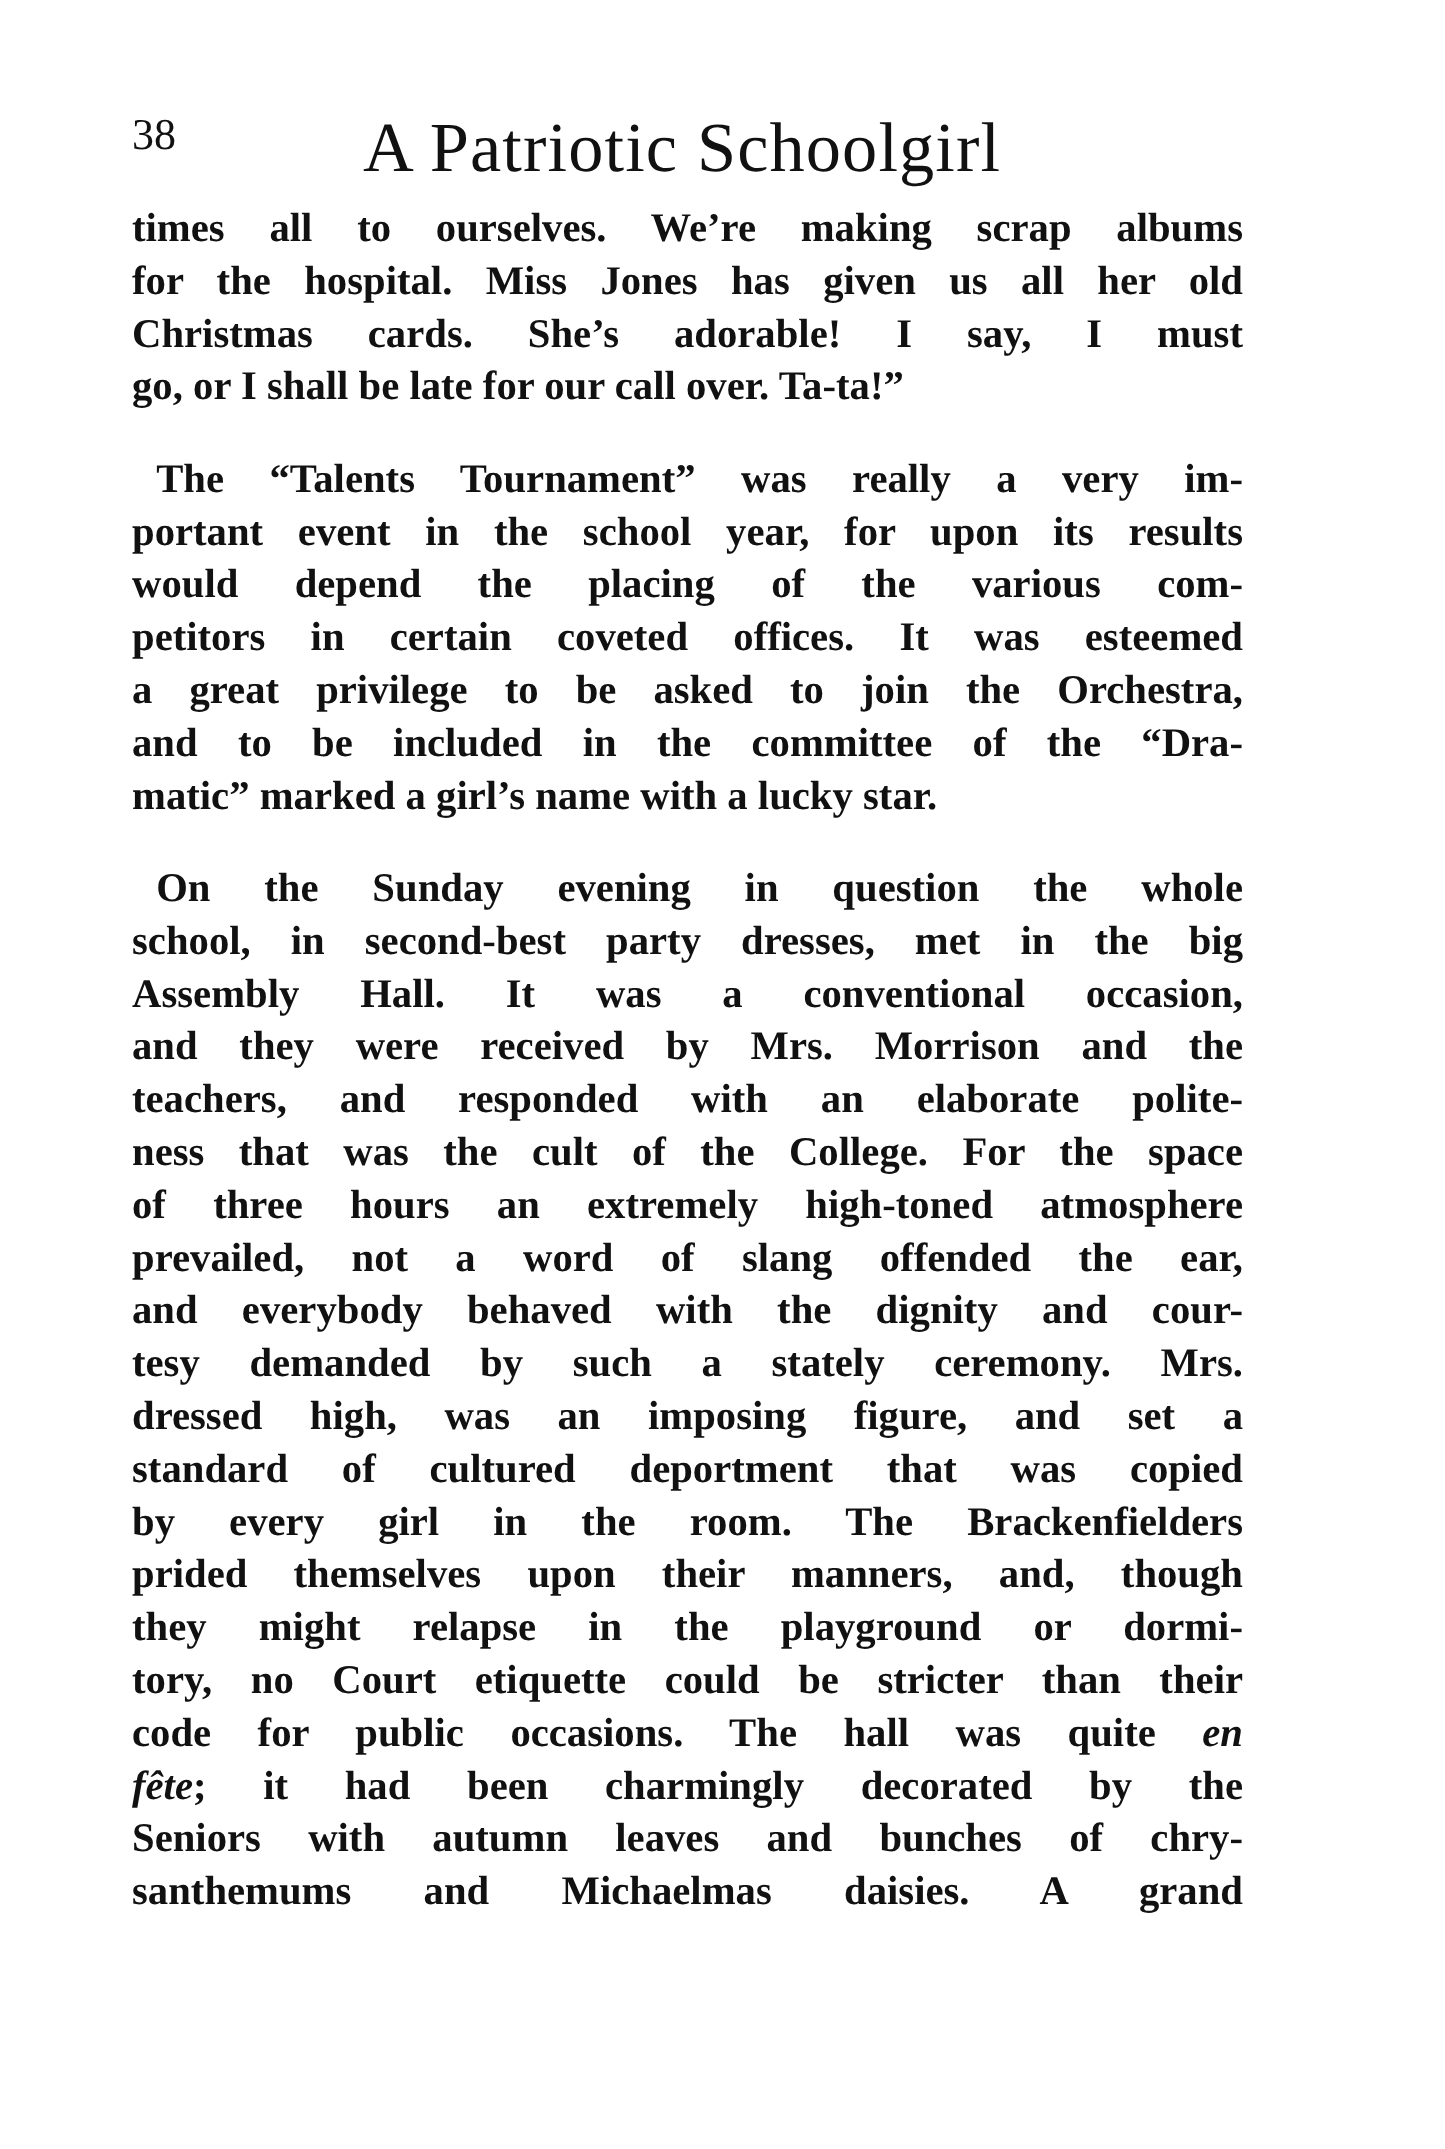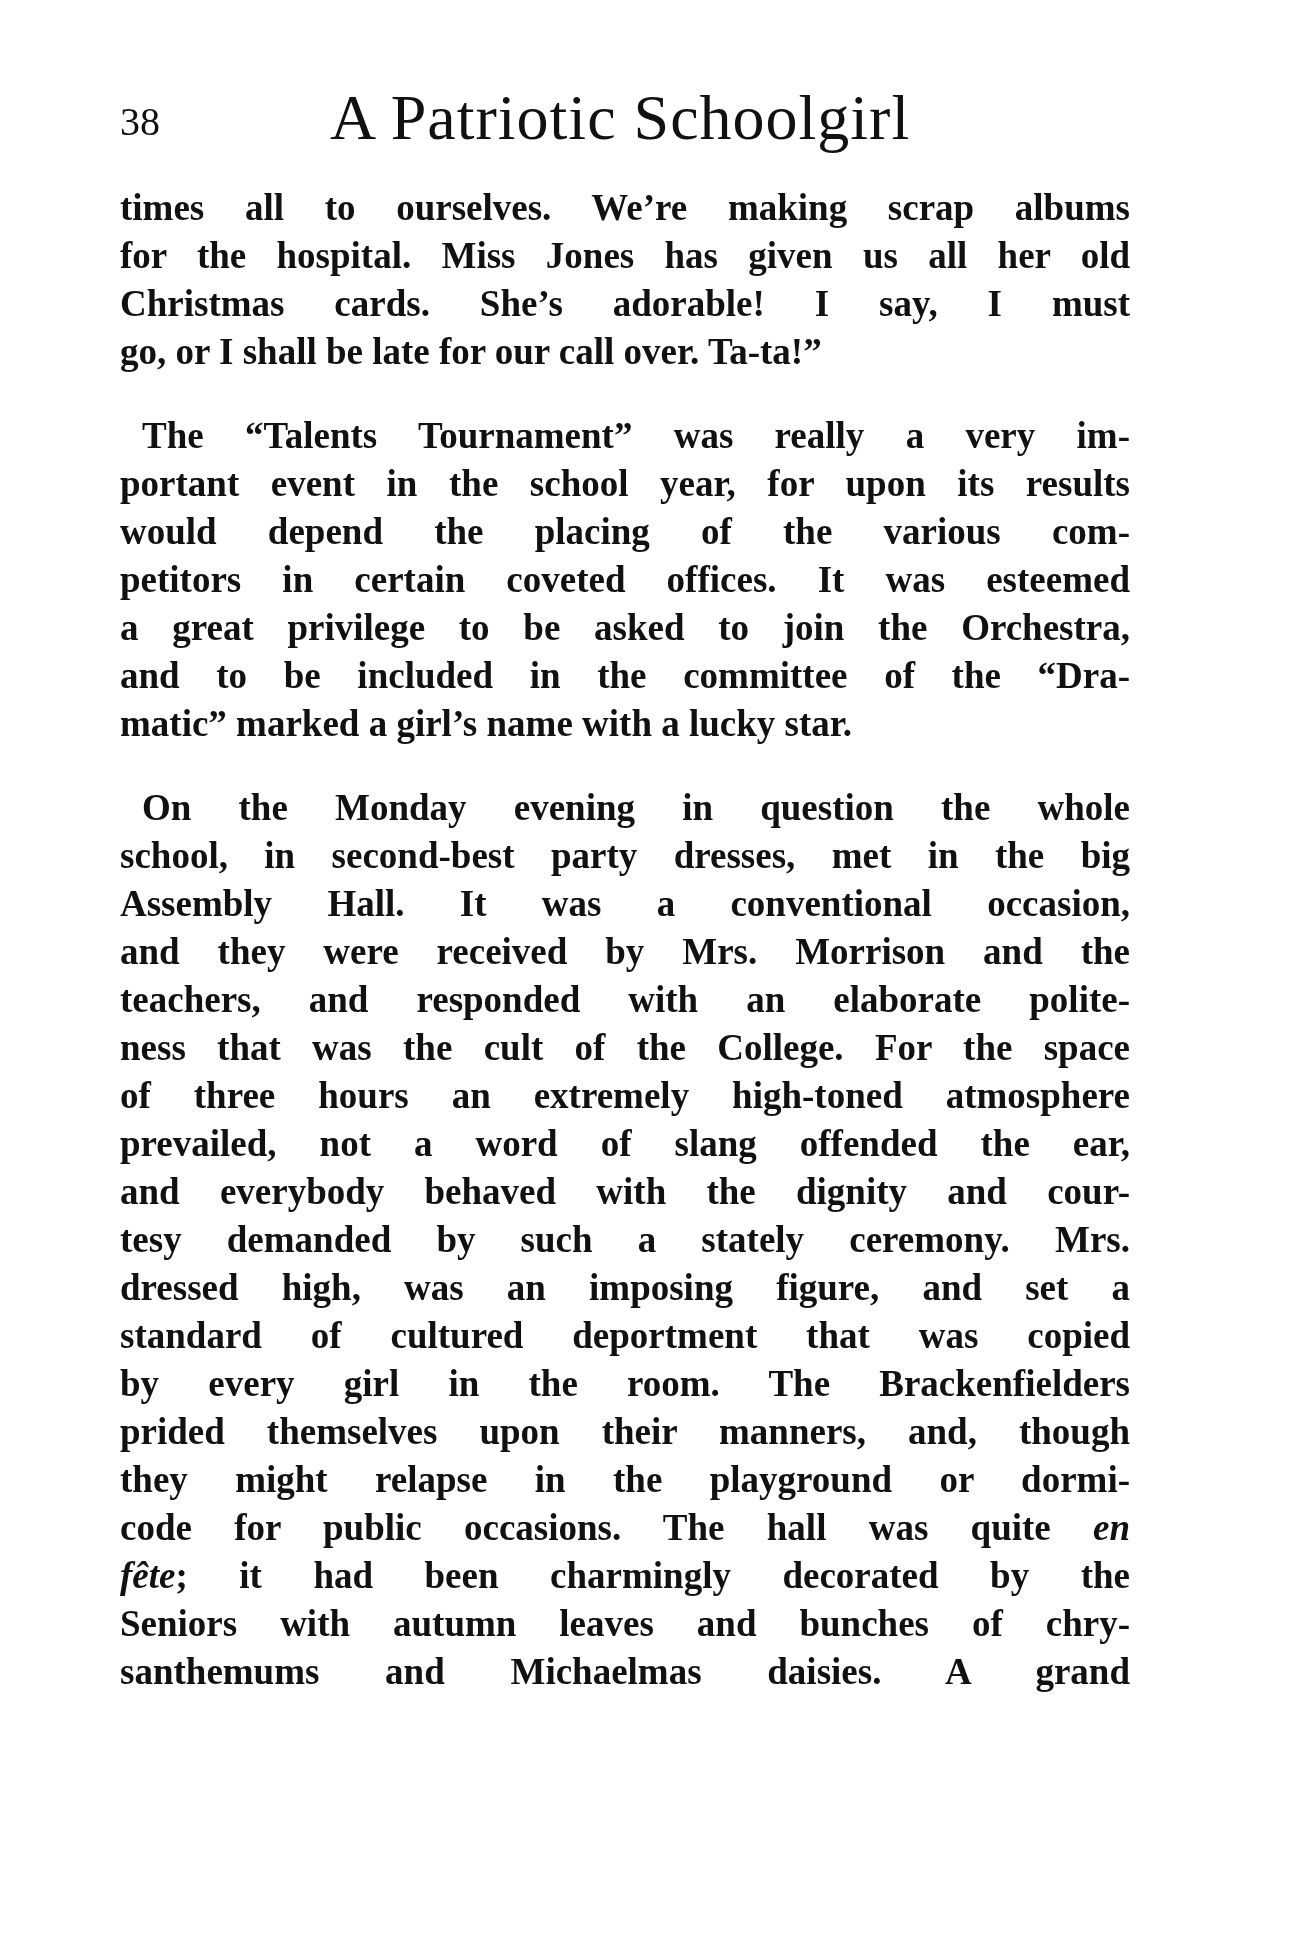--- a/index.html
+++ b/index.html
@@ -1,20 +1,20 @@
 <!DOCTYPE html>
 <html><head>
 <meta charset="utf-8">
 <style>
   html, body { margin: 0; padding: 0; background: #ffffff; }
   body { width: 1314px; height: 1954px; position: relative; overflow: hidden; color: #111; }
   .page { position: absolute; left: 0; top: 0; width: 1314px; height: 1954px; }
   .header { position: absolute; left: 120px; top: 78px; width: 1010px; height: 80px; }
   .page-num { position: absolute; left: 0; top: 14px; font-family: "Liberation Serif", serif; font-size: 40px; line-height: 60px; }
-  .running-title { position: absolute; left: 210px; top: 0; font-family: "Liberation Serif", serif; font-size: 64px; line-height: 80px; letter-spacing: 1px; white-space: nowrap; }
+  .running-title { position: absolute; left: 210px; top: 16px; font-family: "Liberation Serif", serif; font-size: 64px; line-height: 80px; letter-spacing: 1px; white-space: nowrap; }
   .body-text { position: absolute; left: 120px; top: 184px; width: 1010px; font-family: "Liberation Serif", serif; font-size: 37px; line-height: 48px; font-weight: bold; }
   .line { display: block; height: 48px; white-space: nowrap; text-align: justify; text-align-last: justify; }
   .line.last { text-align-last: left; }
   .line.indent { padding-left: 22px; margin-top: 36px; }
   .ital { font-style: italic; }
 </style>
 </head>
 <body>
 
 <div class="page">
@@ -31,33 +31,34 @@
     <span class="line last">go, or I shall be late for our call over.  Ta-ta!”</span>
 
     <span class="line indent">The “Talents Tournament” was really a very im-</span>
     <span class="line">portant event in the school year, for upon its results</span>
     <span class="line">would depend the placing of the various com-</span>
     <span class="line">petitors in certain coveted offices.  It was esteemed</span>
     <span class="line">a great privilege to be asked to join the Orchestra,</span>
     <span class="line">and to be included in the committee of the “Dra-</span>
     <span class="line last">matic” marked a girl’s name with a lucky star.</span>
 
-    <span class="line indent">On the Monday evening in question the whole</span>
+    <span class="line indent">On the Sunday evening in question the whole</span>
     <span class="line">school, in second-best party dresses, met in the big</span>
     <span class="line">Assembly Hall.  It was a conventional occasion,</span>
     <span class="line">and they were received by Mrs. Morrison and the</span>
     <span class="line">teachers, and responded with an elaborate polite-</span>
     <span class="line">ness that was the cult of the College.  For the space</span>
     <span class="line">of three hours an extremely high-toned atmosphere</span>
     <span class="line">prevailed, not a word of slang offended the ear,</span>
     <span class="line">and everybody behaved with the dignity and cour-</span>
     <span class="line">tesy demanded by such a stately ceremony.  Mrs.</span>
     <span class="line">dressed high, was an imposing figure, and set a</span>
     <span class="line">standard of cultured deportment that was copied</span>
     <span class="line">by every girl in the room.  The Brackenfielders</span>
     <span class="line">prided themselves upon their manners, and, though</span>
     <span class="line">they might relapse in the playground or dormi-</span>
+    <span class="line">tory, no Court etiquette could be stricter than their</span>
     <span class="line"><span>code for public occasions.  The hall was quite </span><span class="ital">en</span></span>
     <span class="line"><span class="ital">fête</span><span>; it had been charmingly decorated by the</span></span>
     <span class="line">Seniors with autumn leaves and bunches of chry-</span>
     <span class="line">santhemums and Michaelmas daisies.  A grand</span>
   </div>
 </div>
 
 </body></html>

